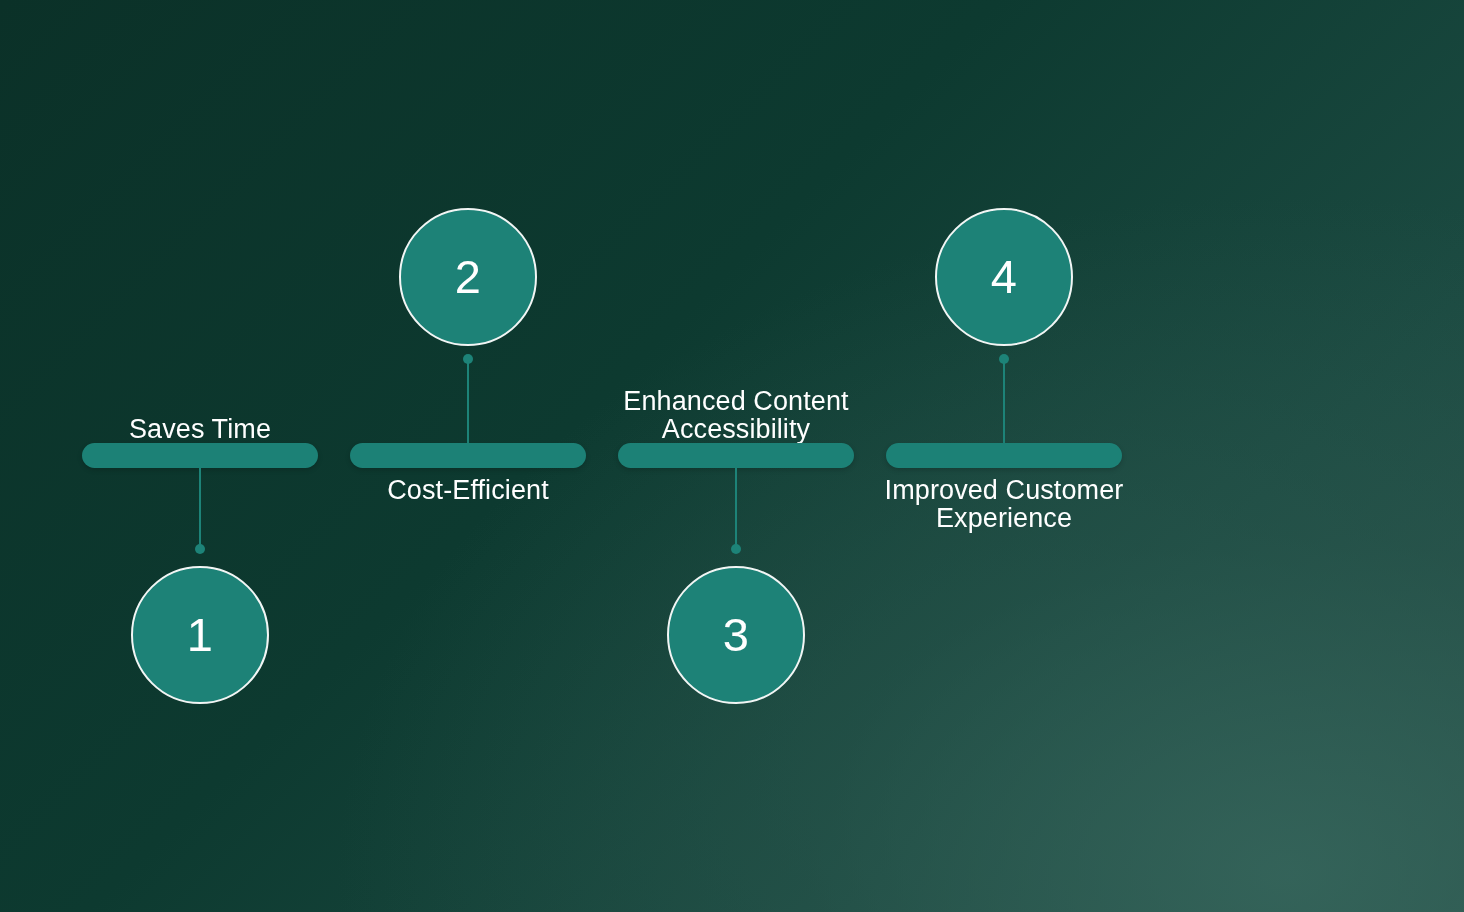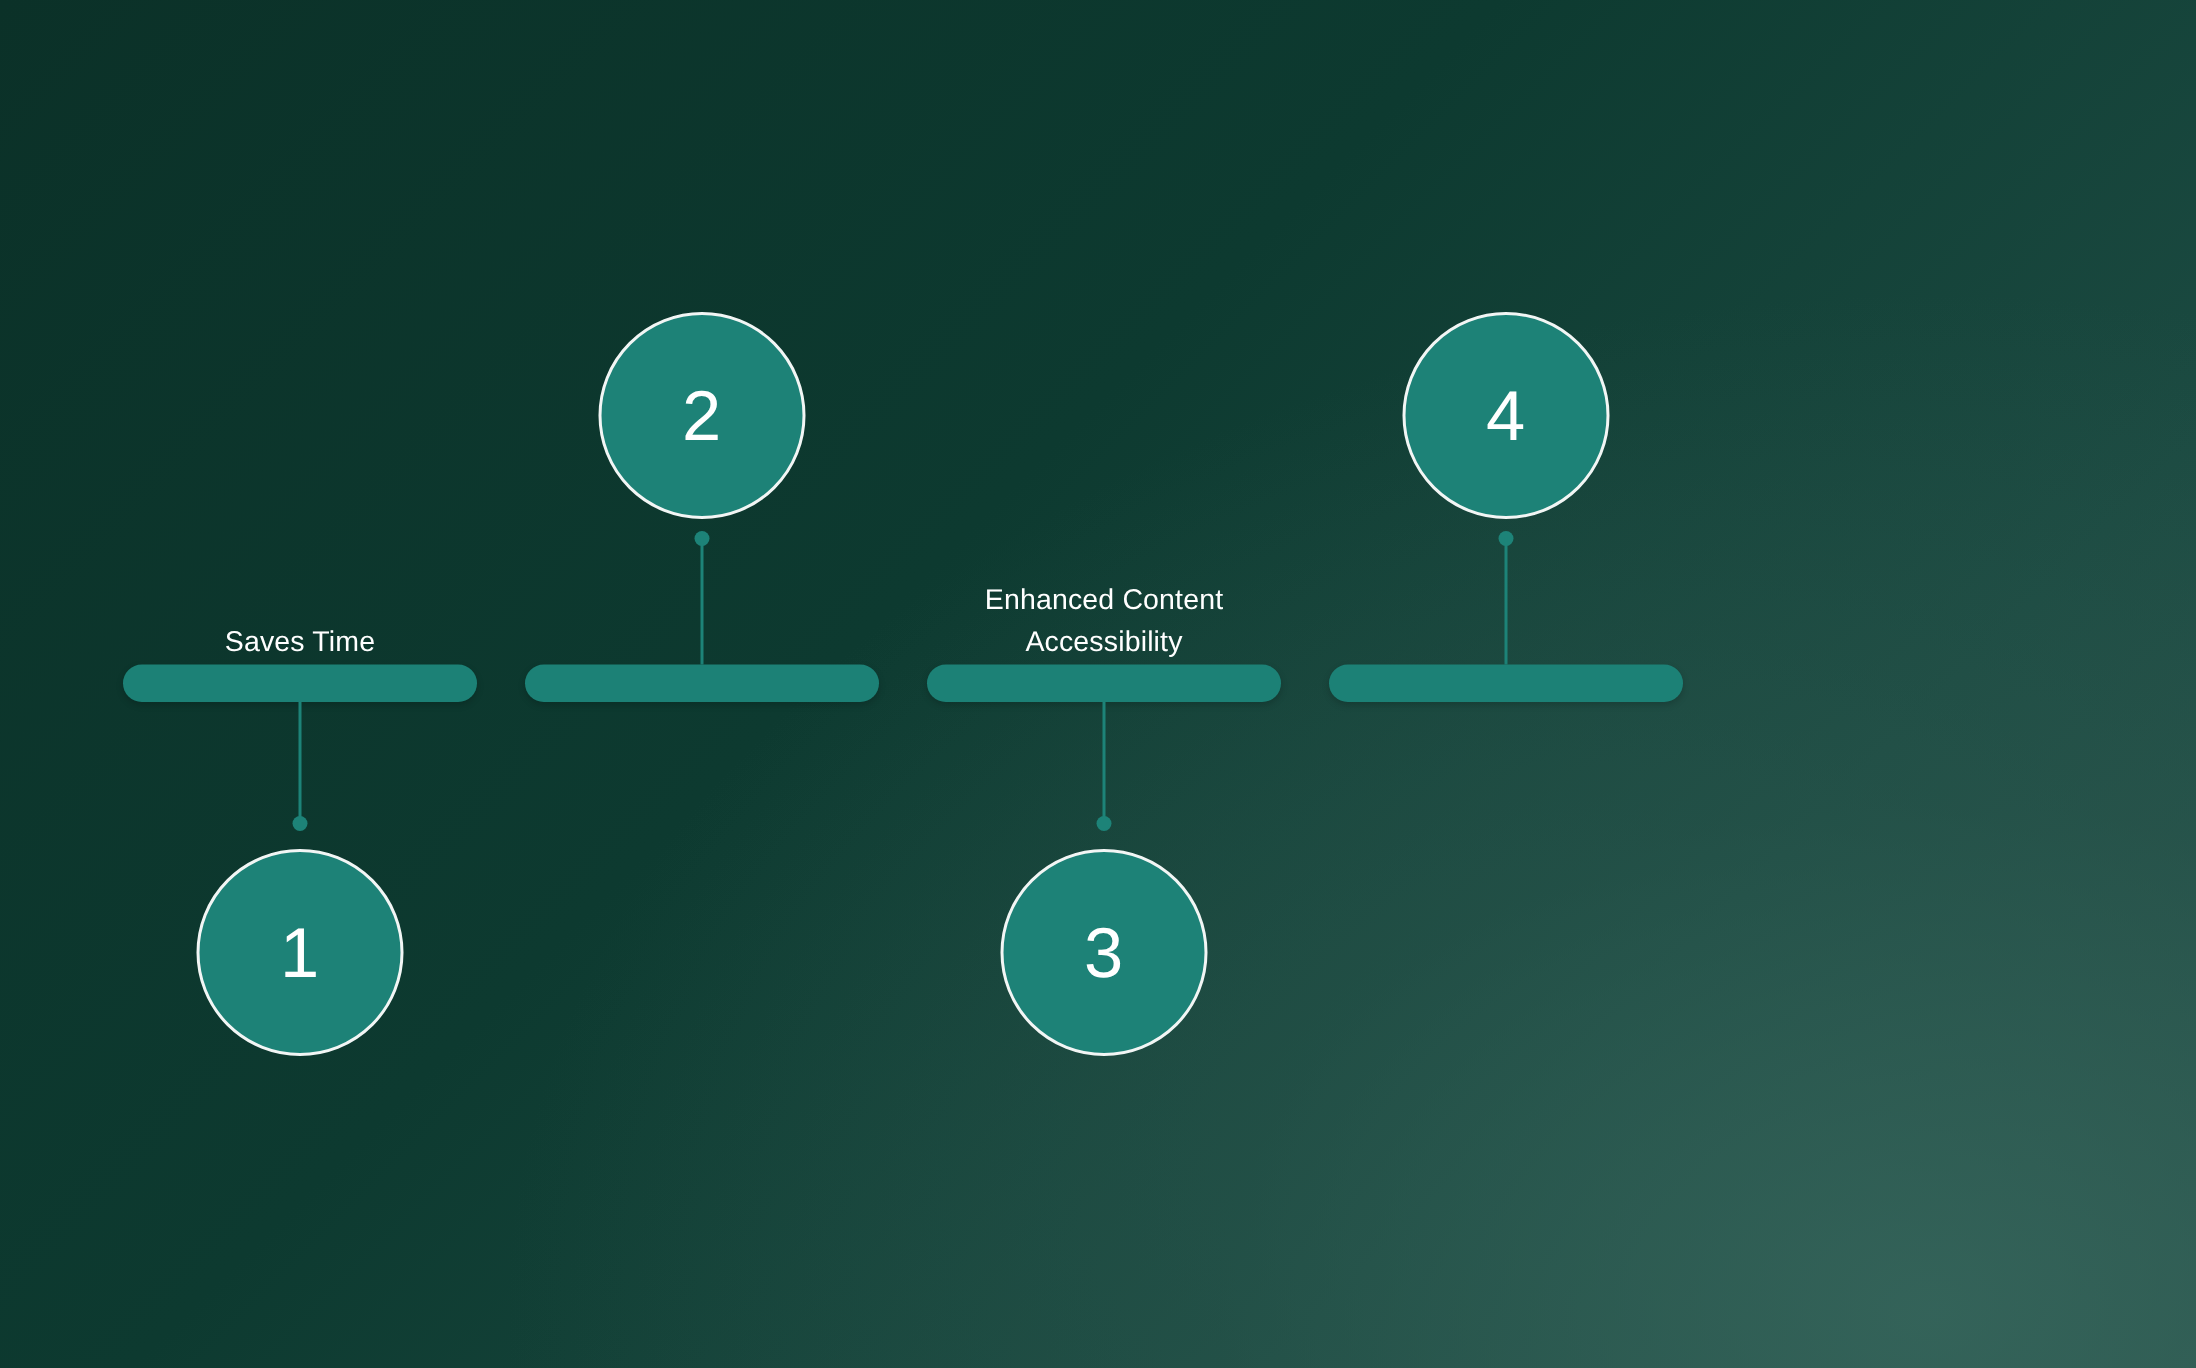--- a/index.html
+++ b/index.html
@@ -44,21 +44,21 @@
     box-shadow: 0 2px 5px rgba(0,0,0,0.18);
   }
 
   
   .label {
     position: absolute;
     left: -30px;
     width: 296px;
     text-align: center;
     color: #ffffff;
-    font-size: 19px;
+    font-size: 27px;
     line-height: 28px;
     font-weight: 400;
     letter-spacing: 0.1px;
     white-space: pre-line;
   }
   .label.above {
     bottom: 469px;   
   }
   .label.below {
     top: 476px;
@@ -133,36 +133,39 @@
     </div>
   </div>
 
   <div class="col" style="left:350px;">
     <div class="circle top">
       <span class="circle-num">2</span>
     </div>
     <div class="dot up"></div>
     <div class="connector up"></div>
     <div class="bar"></div>
+    <div class="label below">Cost-Efficient</div>
   </div>
 
   <div class="col" style="left:618px;">
     <div class="label above">Enhanced Content
 Accessibility</div>
     <div class="bar"></div>
     <div class="connector down"></div>
     <div class="dot down"></div>
     <div class="circle bottom">
       <span class="circle-num">3</span>
     </div>
   </div>
 
   <div class="col" style="left:886px;">
     <div class="circle top">
       <span class="circle-num">4</span>
     </div>
     <div class="dot up"></div>
     <div class="connector up"></div>
     <div class="bar"></div>
+    <div class="label below">Improved Customer
+Experience</div>
   </div>
 
 
 </div>
 
 </body></html>

